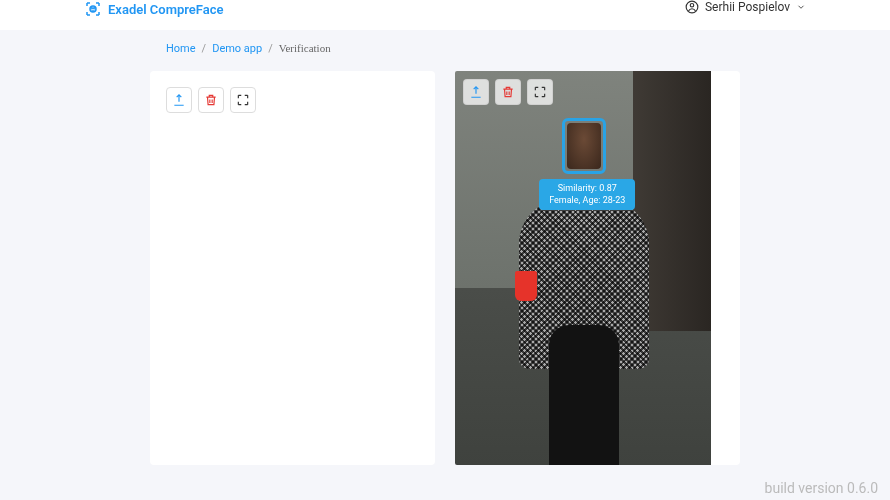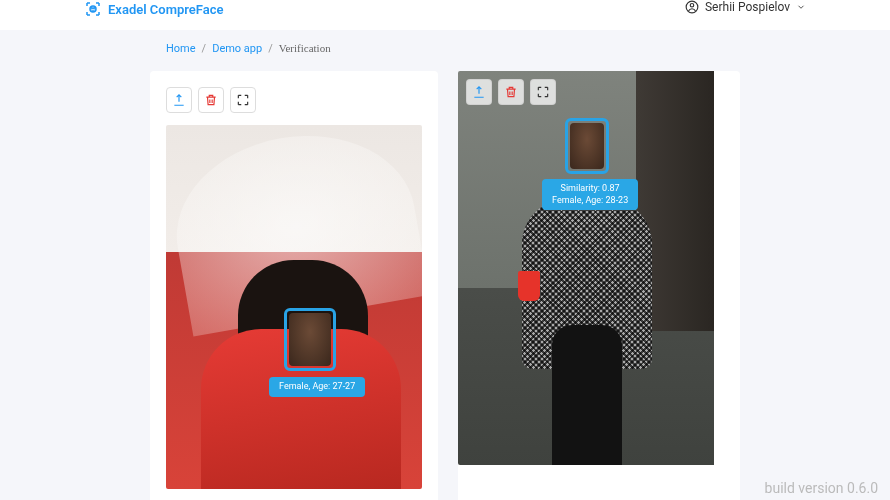--- a/index.html
+++ b/index.html
@@ -89,33 +89,20 @@
           <svg width="14" height="14" viewBox="0 0 24 24" fill="none" stroke="#e53935" stroke-width="2">
               <path d="M4 7h16M9 7V4h6v3M6 7l1 13h10l1-13M10 11v6M14 11v6"></path>
             </svg>
         </button>
         <button class="tool-btn">
           <svg width="14" height="14" viewBox="0 0 24 24" fill="none" stroke="#333" stroke-width="2">
               <path d="M4 4h5M4 4v5M20 4h-5M20 4v5M4 20h5M4 20v-5M20 20h-5M20 20v-5"></path>
             </svg>
         </button>
       </div>
-      <div class="image-wrap">
-        <div class="left-img">
-          <div class="umbrella"></div>
-          <div class="hair-left"></div>
-          <div class="red-coat"></div>
-          <div class="face-box left-box">
-            <div class="face-inner"></div>
-          </div>
-          <div class="badge badge-left">
-            <span>Female, Age: 27-27</span>
-          </div>
-        </div>
-      </div>
     </div>
 
     <div class="panel" style="padding:0;">
       <div class="image-wrap">
         <div class="right-img">
           <div class="overlay-toolbar">
             <button class="tool-btn overlay">
               <svg width="14" height="14" viewBox="0 0 24 24" fill="none" stroke="#2196f3" stroke-width="2">
                   <path d="M12 3v12M8 7l4-4 4 4M4 21h16"></path>
                 </svg>

